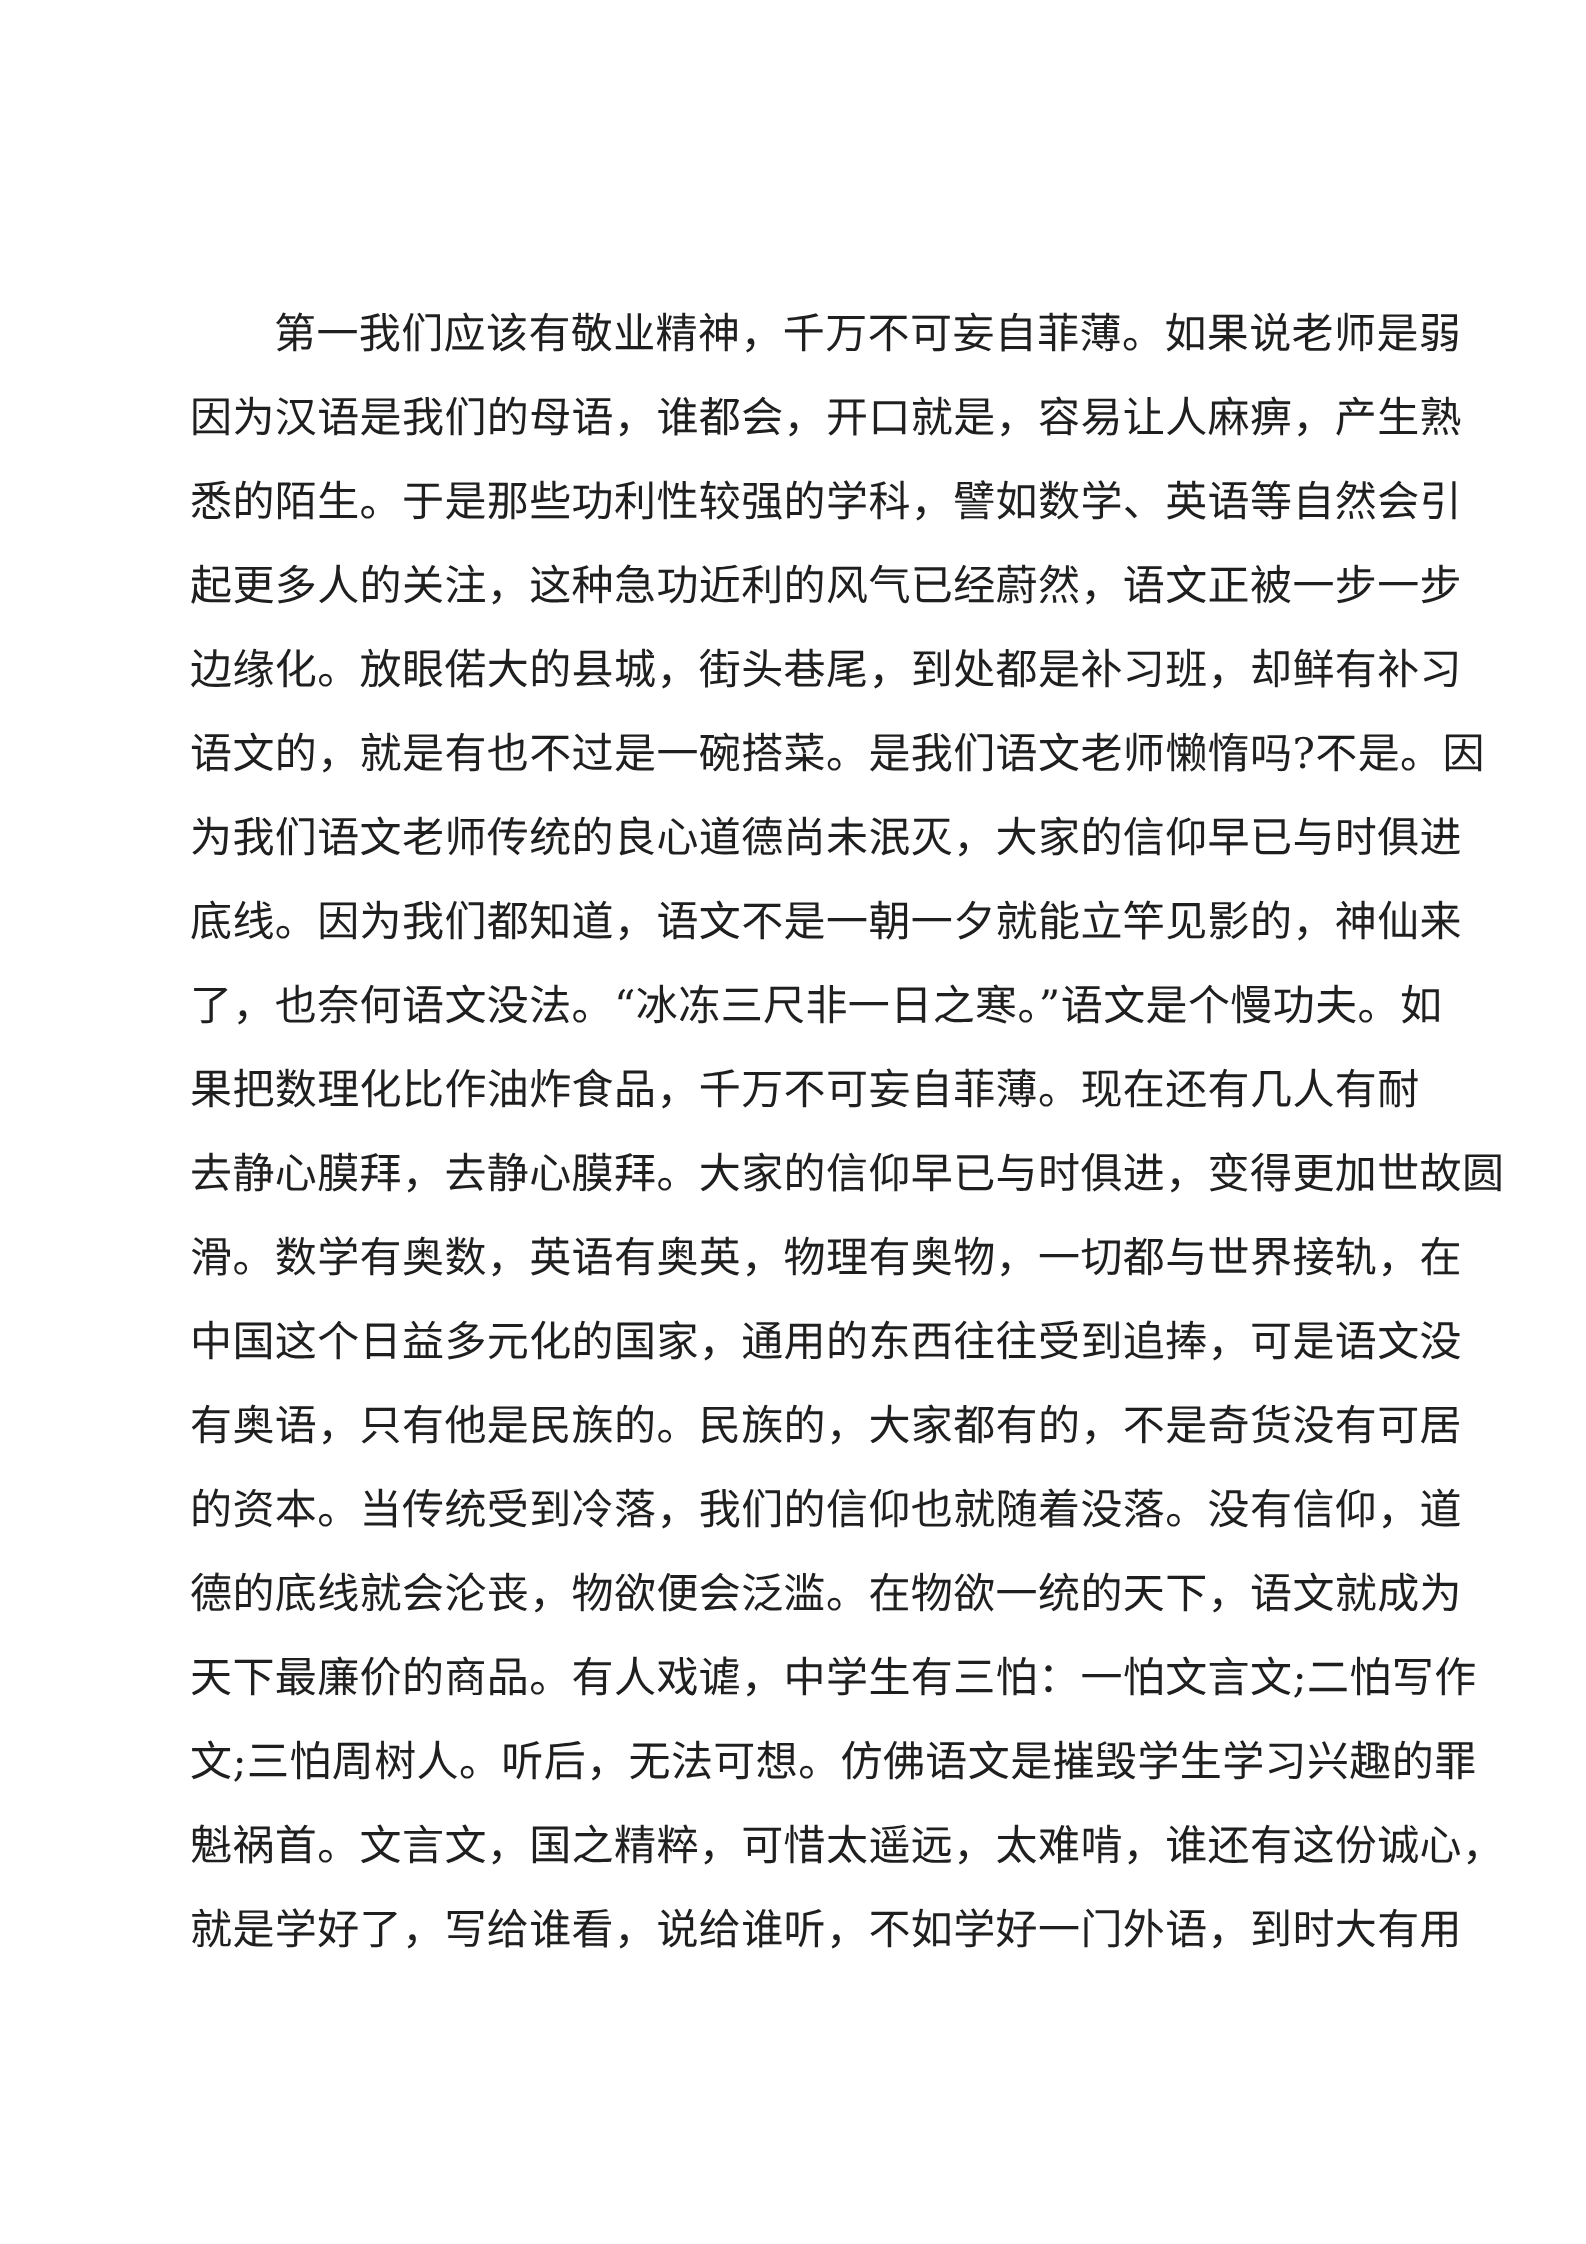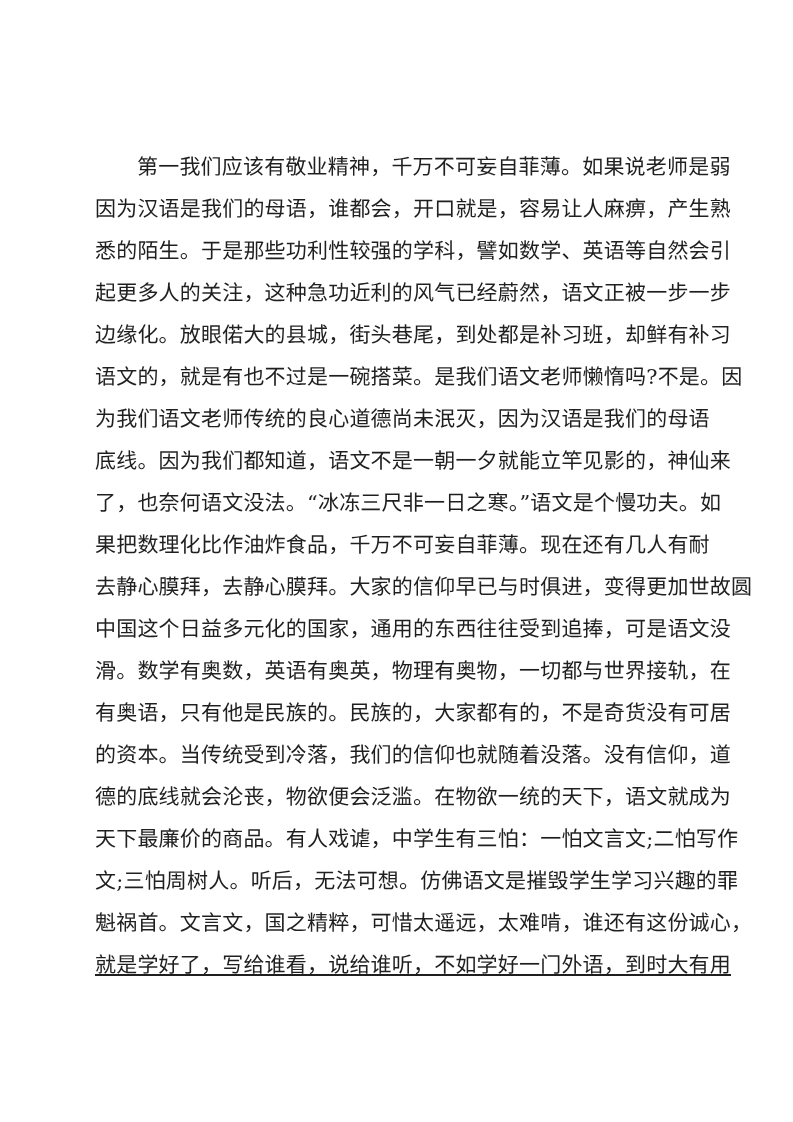--- a/index.html
+++ b/index.html
@@ -33,41 +33,40 @@
     text-justify: inter-character;
     letter-spacing: 0.2px;
   }
   
   .line:first-child {
     text-indent: 2em;
   }
   
   .line:last-child {
     text-align-last: left;
-    text-decoration: underline;
   }
 </style>
 </head>
 <body>
 
 <div class="page">
   <div class="text-block">
       <div class="line">第一我们应该有敬业精神，千万不可妄自菲薄。如果说老师是弱</div>
       <div class="line">因为汉语是我们的母语，谁都会，开口就是，容易让人麻痹，产生熟</div>
       <div class="line">悉的陌生。于是那些功利性较强的学科，譬如数学、英语等自然会引</div>
       <div class="line">起更多人的关注，这种急功近利的风气已经蔚然，语文正被一步一步</div>
       <div class="line">边缘化。放眼偌大的县城，街头巷尾，到处都是补习班，却鲜有补习</div>
       <div class="line">语文的，就是有也不过是一碗搭菜。是我们语文老师懒惰吗?不是。因</div>
-      <div class="line">为我们语文老师传统的良心道德尚未泯灭，因为汉语是我们的母语</div>
+      <div class="line">为我们语文老师传统的良心道德尚未泯灭，大家的信仰早已与时俱进</div>
       <div class="line">底线。因为我们都知道，语文不是一朝一夕就能立竿见影的，神仙来</div>
       <div class="line">了，也奈何语文没法。“冰冻三尺非一日之寒。”语文是个慢功夫。如</div>
       <div class="line">果把数理化比作油炸食品，千万不可妄自菲薄。现在还有几人有耐</div>
       <div class="line">去静心膜拜，去静心膜拜。大家的信仰早已与时俱进，变得更加世故圆</div>
+      <div class="line">滑。数学有奥数，英语有奥英，物理有奥物，一切都与世界接轨，在</div>
       <div class="line">中国这个日益多元化的国家，通用的东西往往受到追捧，可是语文没</div>
-      <div class="line">滑。数学有奥数，英语有奥英，物理有奥物，一切都与世界接轨，在</div>
       <div class="line">有奥语，只有他是民族的。民族的，大家都有的，不是奇货没有可居</div>
       <div class="line">的资本。当传统受到冷落，我们的信仰也就随着没落。没有信仰，道</div>
       <div class="line">德的底线就会沦丧，物欲便会泛滥。在物欲一统的天下，语文就成为</div>
       <div class="line">天下最廉价的商品。有人戏谑，中学生有三怕：一怕文言文;二怕写作</div>
       <div class="line">文;三怕周树人。听后，无法可想。仿佛语文是摧毁学生学习兴趣的罪</div>
       <div class="line">魁祸首。文言文，国之精粹，可惜太遥远，太难啃，谁还有这份诚心，</div>
       <div class="line">就是学好了，写给谁看，说给谁听，不如学好一门外语，到时大有用</div>
     </div>
 </div>
 

